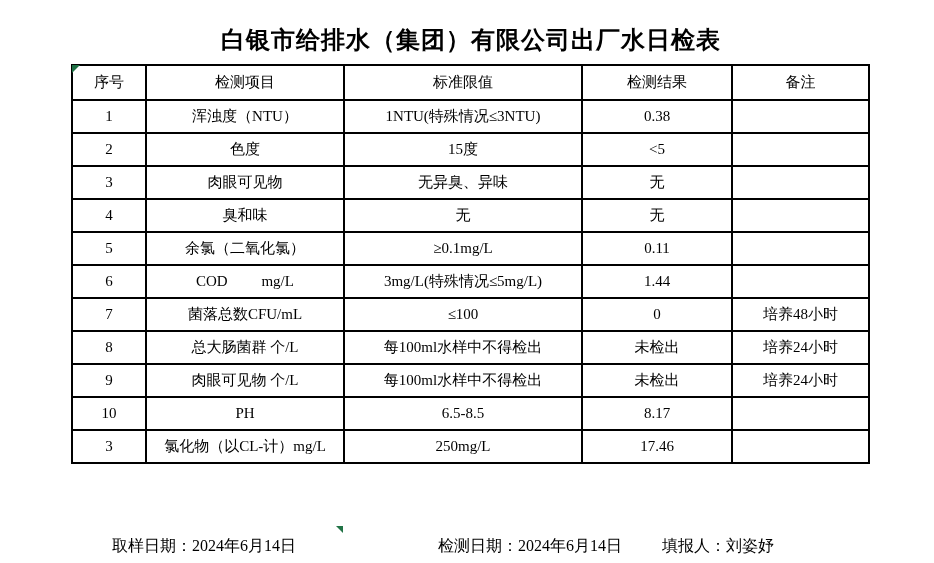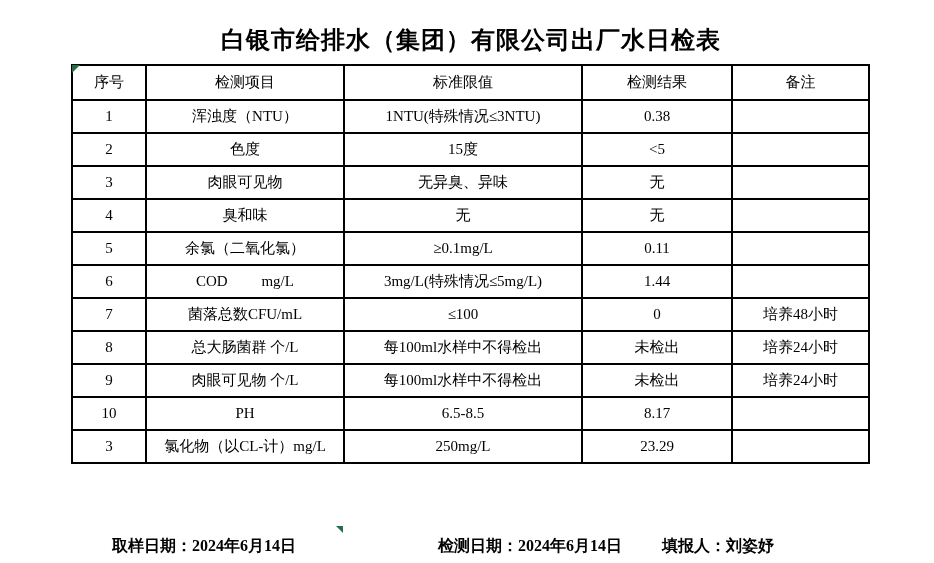--- a/index.html
+++ b/index.html
@@ -66,21 +66,21 @@
     border-left: 7px solid transparent;
   }
   .footer {
     position: absolute;
     top: 536px;
     left: 0;
     width: 934px;
     height: 22px;
     font-size: 16px;
   }
-  .footer span { position: absolute; white-space: pre; font-weight: bold; }
+  .footer span { position: absolute; white-space: pre; }
   .footer .f1 { left: 112px; }
   .footer .f2 { left: 438px; }
   .footer .f3 { left: 662px; }
 </style>
 </head>
 <body>
 
 <h1 class="page-title">白银市给排水（集团）有限公司出厂水日检表</h1>
 
 <table class="report">
@@ -168,21 +168,21 @@
         <td>10</td>
         <td>PH</td>
         <td>6.5-8.5</td>
         <td>8.17</td>
         <td></td>
       </tr>
       <tr>
         <td>3</td>
         <td>氯化物（以CL-计）mg/L</td>
         <td>250mg/L</td>
-        <td>23.29</td>
+        <td>17.46</td>
         <td></td>
       </tr>
     </tbody>
 </table>
 
 <div class="corner-marker"></div>
 <div class="bottom-marker"></div>
 
 <div class="footer">
   <span class="f1">取样日期：2024年6月14日</span>

